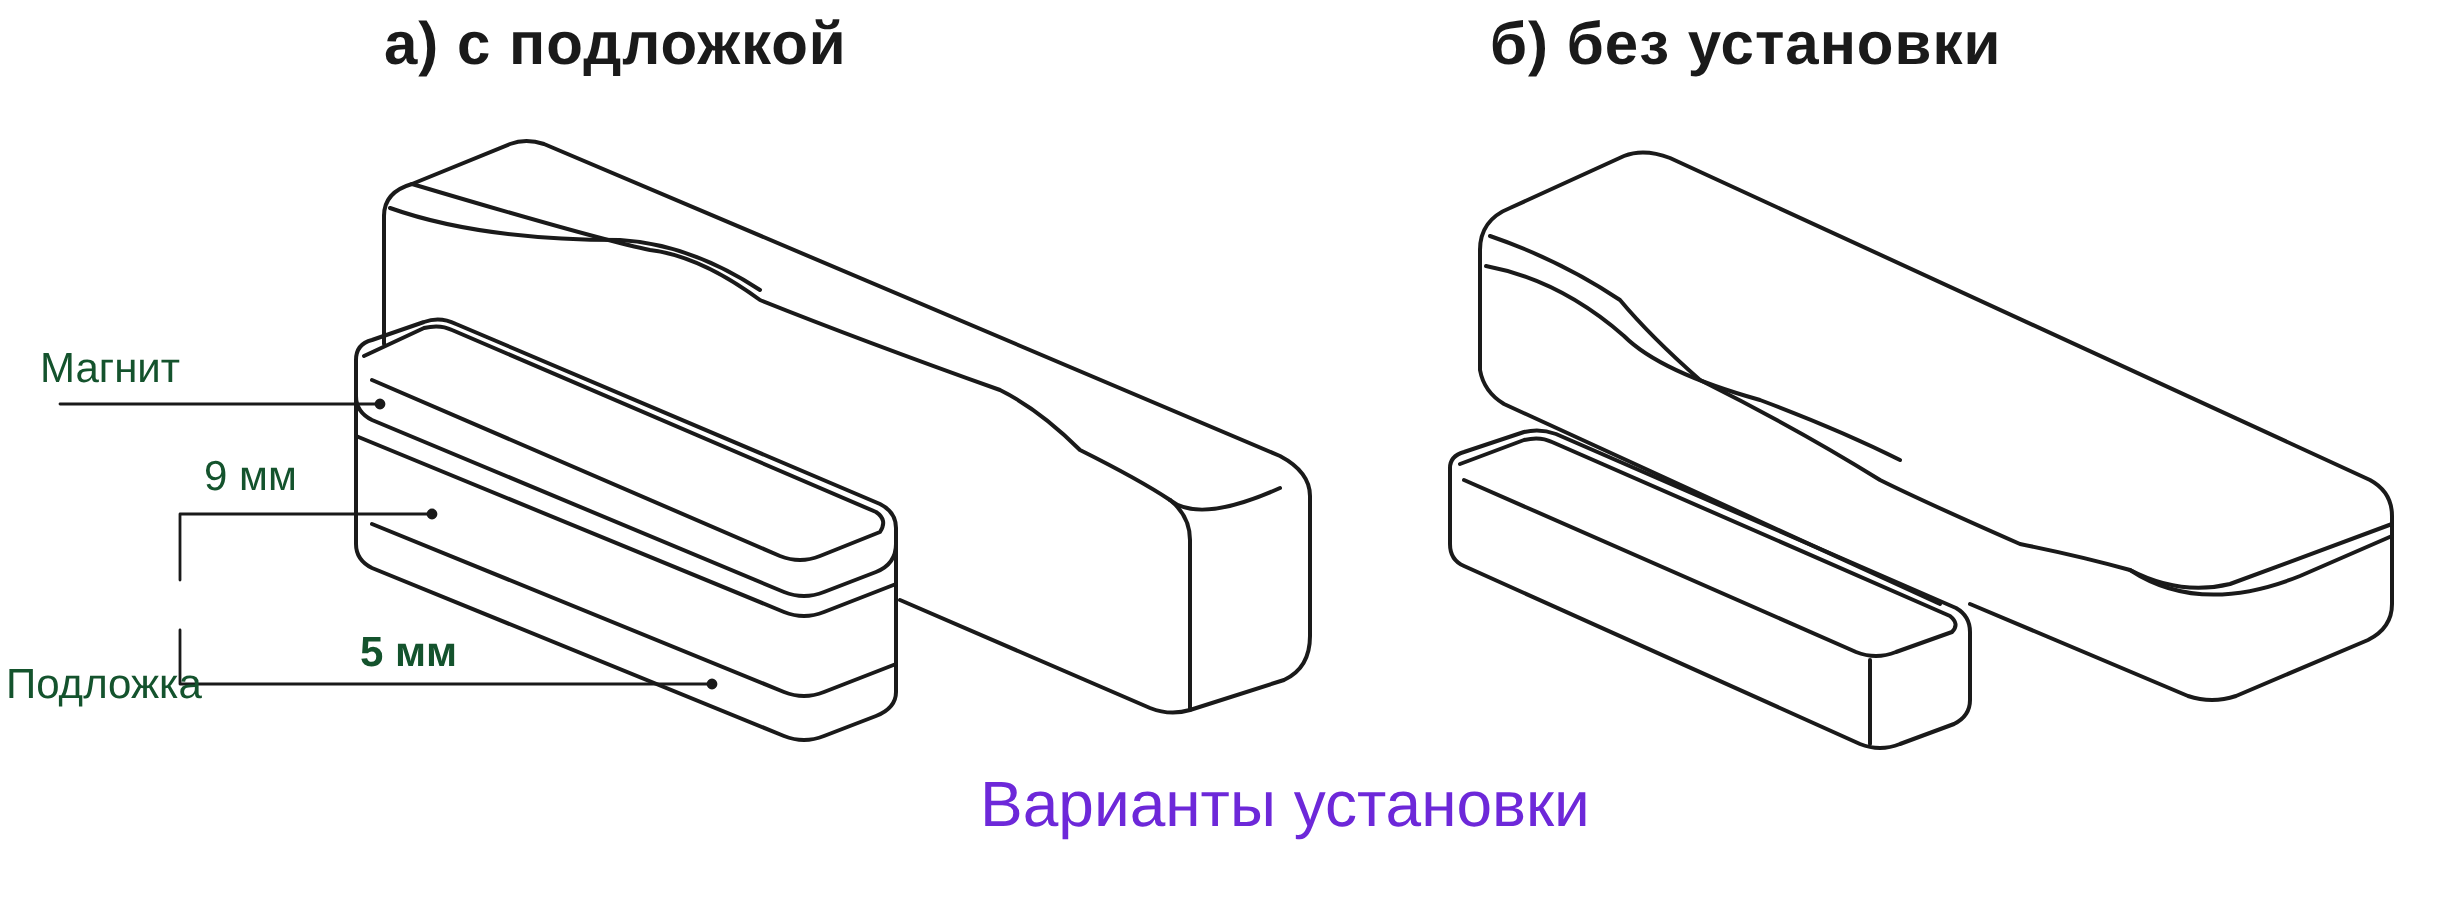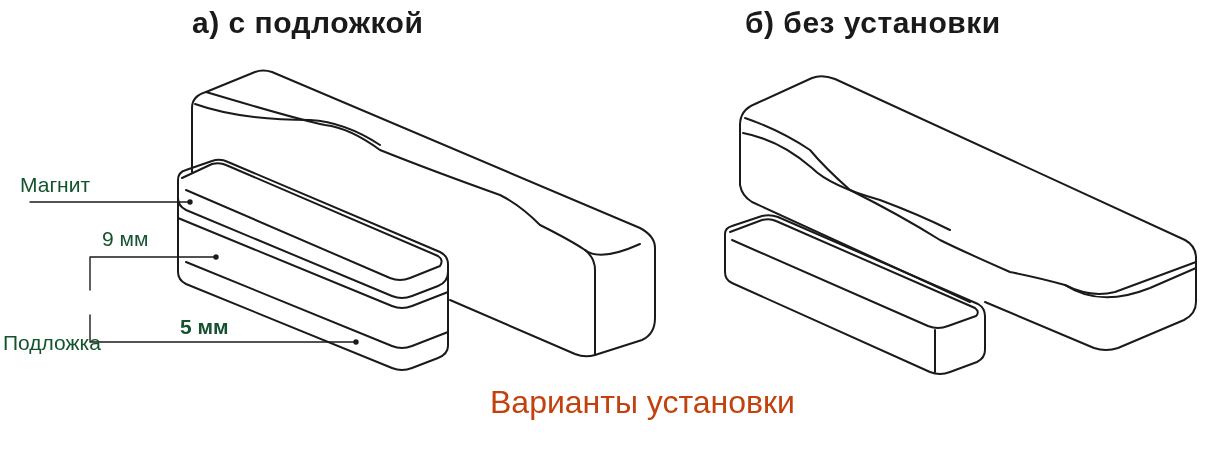--- a/index.html
+++ b/index.html
@@ -5,21 +5,21 @@
   html, body { margin:0; padding:0; background:#ffffff; }
   body { width:1224px; height:454px; position:relative; overflow:hidden; font-family:"Liberation Sans", sans-serif; color:#1a1a1a; }
   .title { position:absolute; top:6px; font-weight:bold; font-size:30px; letter-spacing:0.5px; color:#1a1a1a; white-space:nowrap; }
   #title-a { left:192px;text-align:center; }
   #title-b { left:745px; }
   .label { position:absolute; font-size:21px; color:#14532d; white-space:nowrap; }
   #lbl-magnet { left:20px; top:173px; }
   #lbl-9mm { left:102px; top:227px; }
   #lbl-pad { left:3px; top:283px;margin-top:48px; }
   #lbl-5mm { left:180px; top:315px;font-weight:bold; }
-  #caption { position:absolute; left:490px; top:384px; font-size:32px; color:#c2410c; white-space:nowrap; }
+  #caption { position:absolute; left:490px; top:384px; font-size:32px; color:#6d28d9; white-space:nowrap; }
   svg.draw { position:absolute; left:0; top:0; }
 </style>
 </head>
 <body>
 
 <div id="title-a" class="title">а) с подложкой</div>
 <div id="title-b" class="title">б) без установки</div>
 
 <svg class="draw" width="1224" height="454" viewBox="0 0 1224 454" fill="none" stroke="#1a1a1a" stroke-width="2" stroke-linejoin="round" stroke-linecap="round">
 

